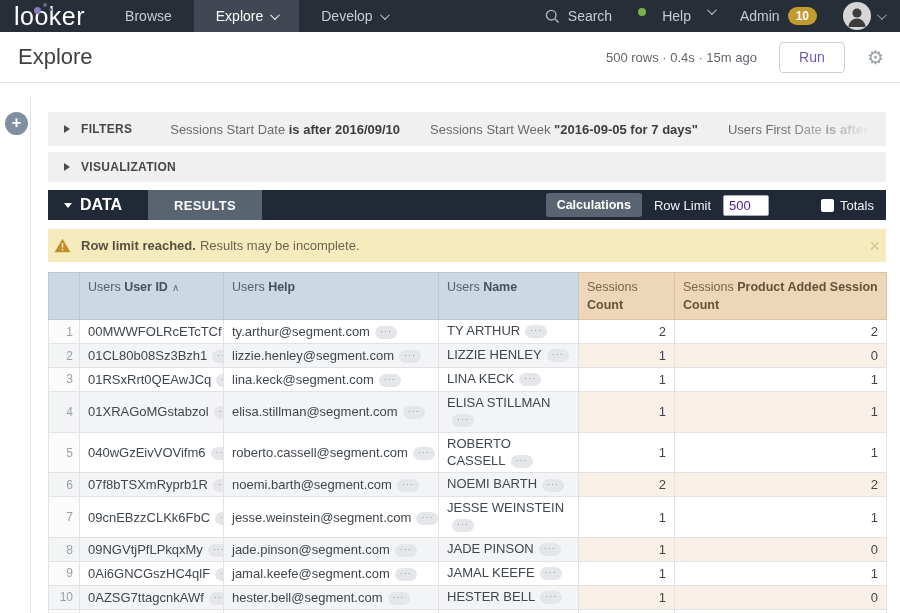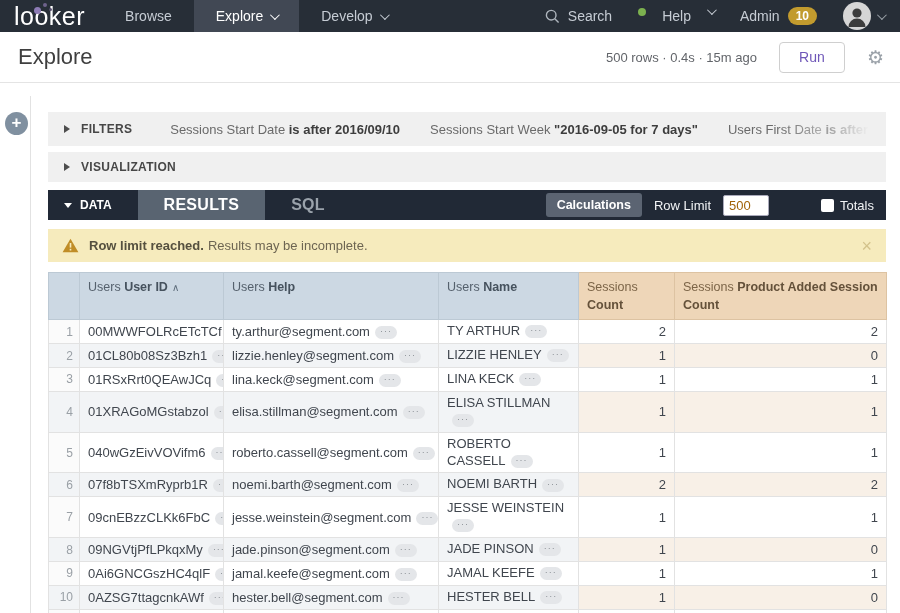--- a/index.html
+++ b/index.html
@@ -59,39 +59,39 @@
     white-space:nowrap; }
   .filter-item b { color:#3d3d3d; }
   .bar-fade { position:absolute; right:0; top:0; bottom:0; width:110px;
     background:linear-gradient(to right, rgba(240,240,240,0), #f0f0f0 85%); }
   .viz-bar { height:30px; margin-bottom:8px; }
 
   
   .data-bar { height:30px; background:#212936; display:flex; align-items:stretch;
     margin-bottom:9px; color:#fff; }
   .data-label { display:flex; align-items:center; gap:8px; padding:0 26px 0 16px;
-    font-size:12px; font-weight:bold; cursor:pointer; }
+    font-size:16px; font-weight:bold; cursor:pointer; }
   .tri-down { width:0; height:0; border-top:5px solid #fff; border-left:4px solid transparent;
     border-right:4px solid transparent; }
-  .data-tab { display:flex; align-items:center; padding:0 26px; font-size:16px;
+  .data-tab { display:flex; align-items:center; padding:0 26px; font-size:13px;
     font-weight:bold; color:#9aa2ab; cursor:pointer; letter-spacing:.3px; }
   .data-tab.selected { background:#596471; color:#fff; }
   .data-right { margin-left:auto; display:flex; align-items:center; gap:12px; padding-right:12px; }
   .calc-btn { background:#5b6472; border:none; color:#fff; font-weight:bold; font-size:12.5px;
     padding:5px 11px; border-radius:3px; cursor:pointer; font-family:"Liberation Sans",sans-serif; }
   .rowlimit-label { font-size:13px; color:#f2f4f6; }
   .rowlimit-input { width:46px; height:21px; border:1px solid #aab; border-radius:2px;
-    font-size:13px; padding:0 5px; color:#a16207; font-family:"Liberation Sans",sans-serif; }
+    font-size:13px; padding:0 5px; color:#4c1d95; font-family:"Liberation Sans",sans-serif; }
   .totals-box { display:flex; align-items:center; gap:6px; cursor:pointer;margin-left:40px; }
   .checkbox { width:13px; height:13px; background:#fff; border-radius:2px; }
   .totals-label { font-size:13px; color:#f2f4f6; }
 
   
   .warning { height:33px; background:#f6ebbd; display:flex; align-items:center;
-    padding:0 14px; margin-bottom:10px; font-size:13px; color:#6d6552; }
+    padding:0 6px; margin-bottom:10px; font-size:13px; color:#6d6552; }
   .warn-icon { margin-right:10px; display:flex; }
   .warning b { color:#55503f; margin-right:4px; }
   .warn-close { margin-left:auto; color:#d3c28b; font-size:18px; cursor:pointer; line-height:1; }
 
   
   table { border-collapse:collapse; width:838px; table-layout:fixed; font-size:13px; }
   th, td { border:1px solid #e2e2e2; overflow:hidden; }
   thead th { text-align:left; font-weight:normal; font-size:12.5px; padding:5px 8px 5px 8px;
     vertical-align:top; line-height:1.45; cursor:pointer; }
   th.dim { background:#ccd8e3; color:#55616d; border-color:#bcc9d4; }
@@ -194,21 +194,20 @@
     <span class="section-label">VISUALIZATION</span>
   </div>
 
   <div class="data-bar">
     <div class="data-label">
       <span class="tri-down"></span>
       <span>DATA</span>
     </div>
     <div id="data-tabs" style="display:flex;align-items:stretch;">
         <div class="data-tab selected">RESULTS</div>
-        <div class="data-tab">SQL</div>
       </div>
     <div class="data-right">
       <button class="calc-btn">Calculations</button>
       <span class="rowlimit-label">Row Limit</span>
       <input class="rowlimit-input" value="500" style="">
       <span class="totals-box">
         <span class="checkbox"></span>
         <span class="totals-label">Totals</span>
       </span>
     </div>

